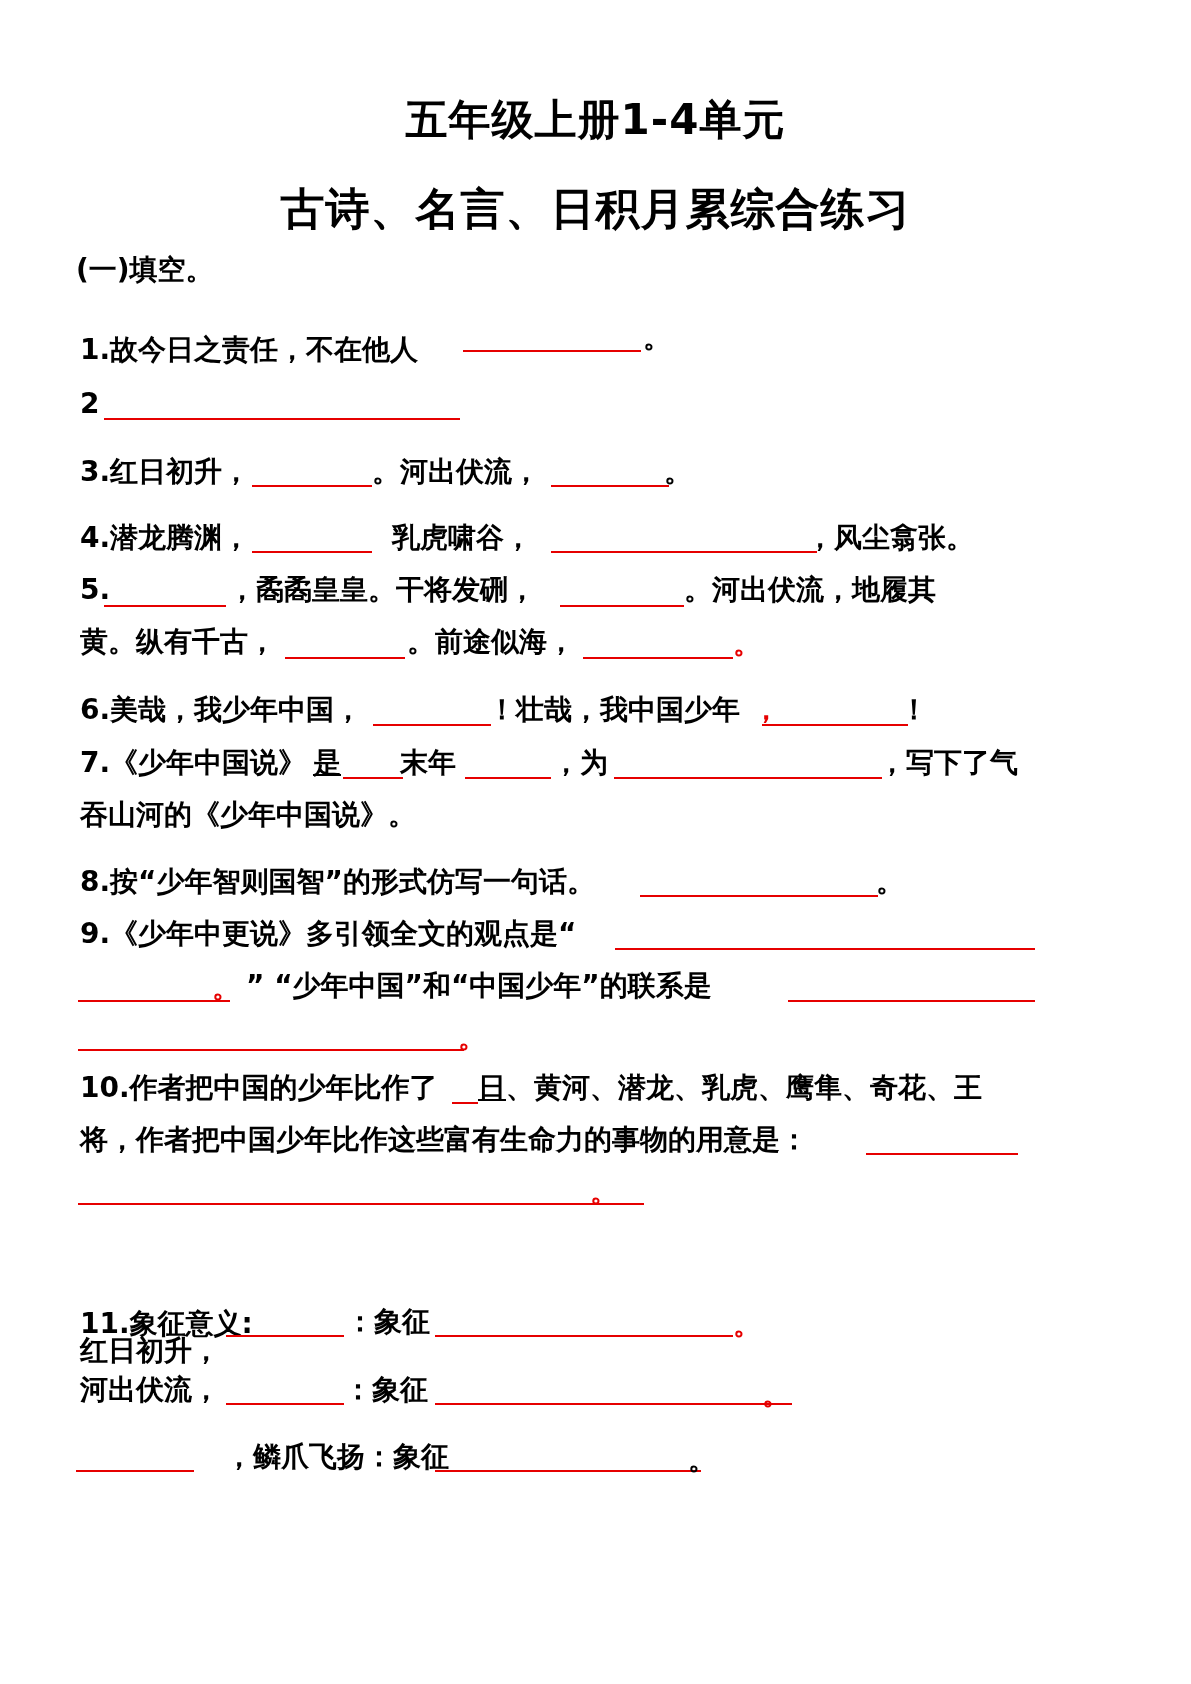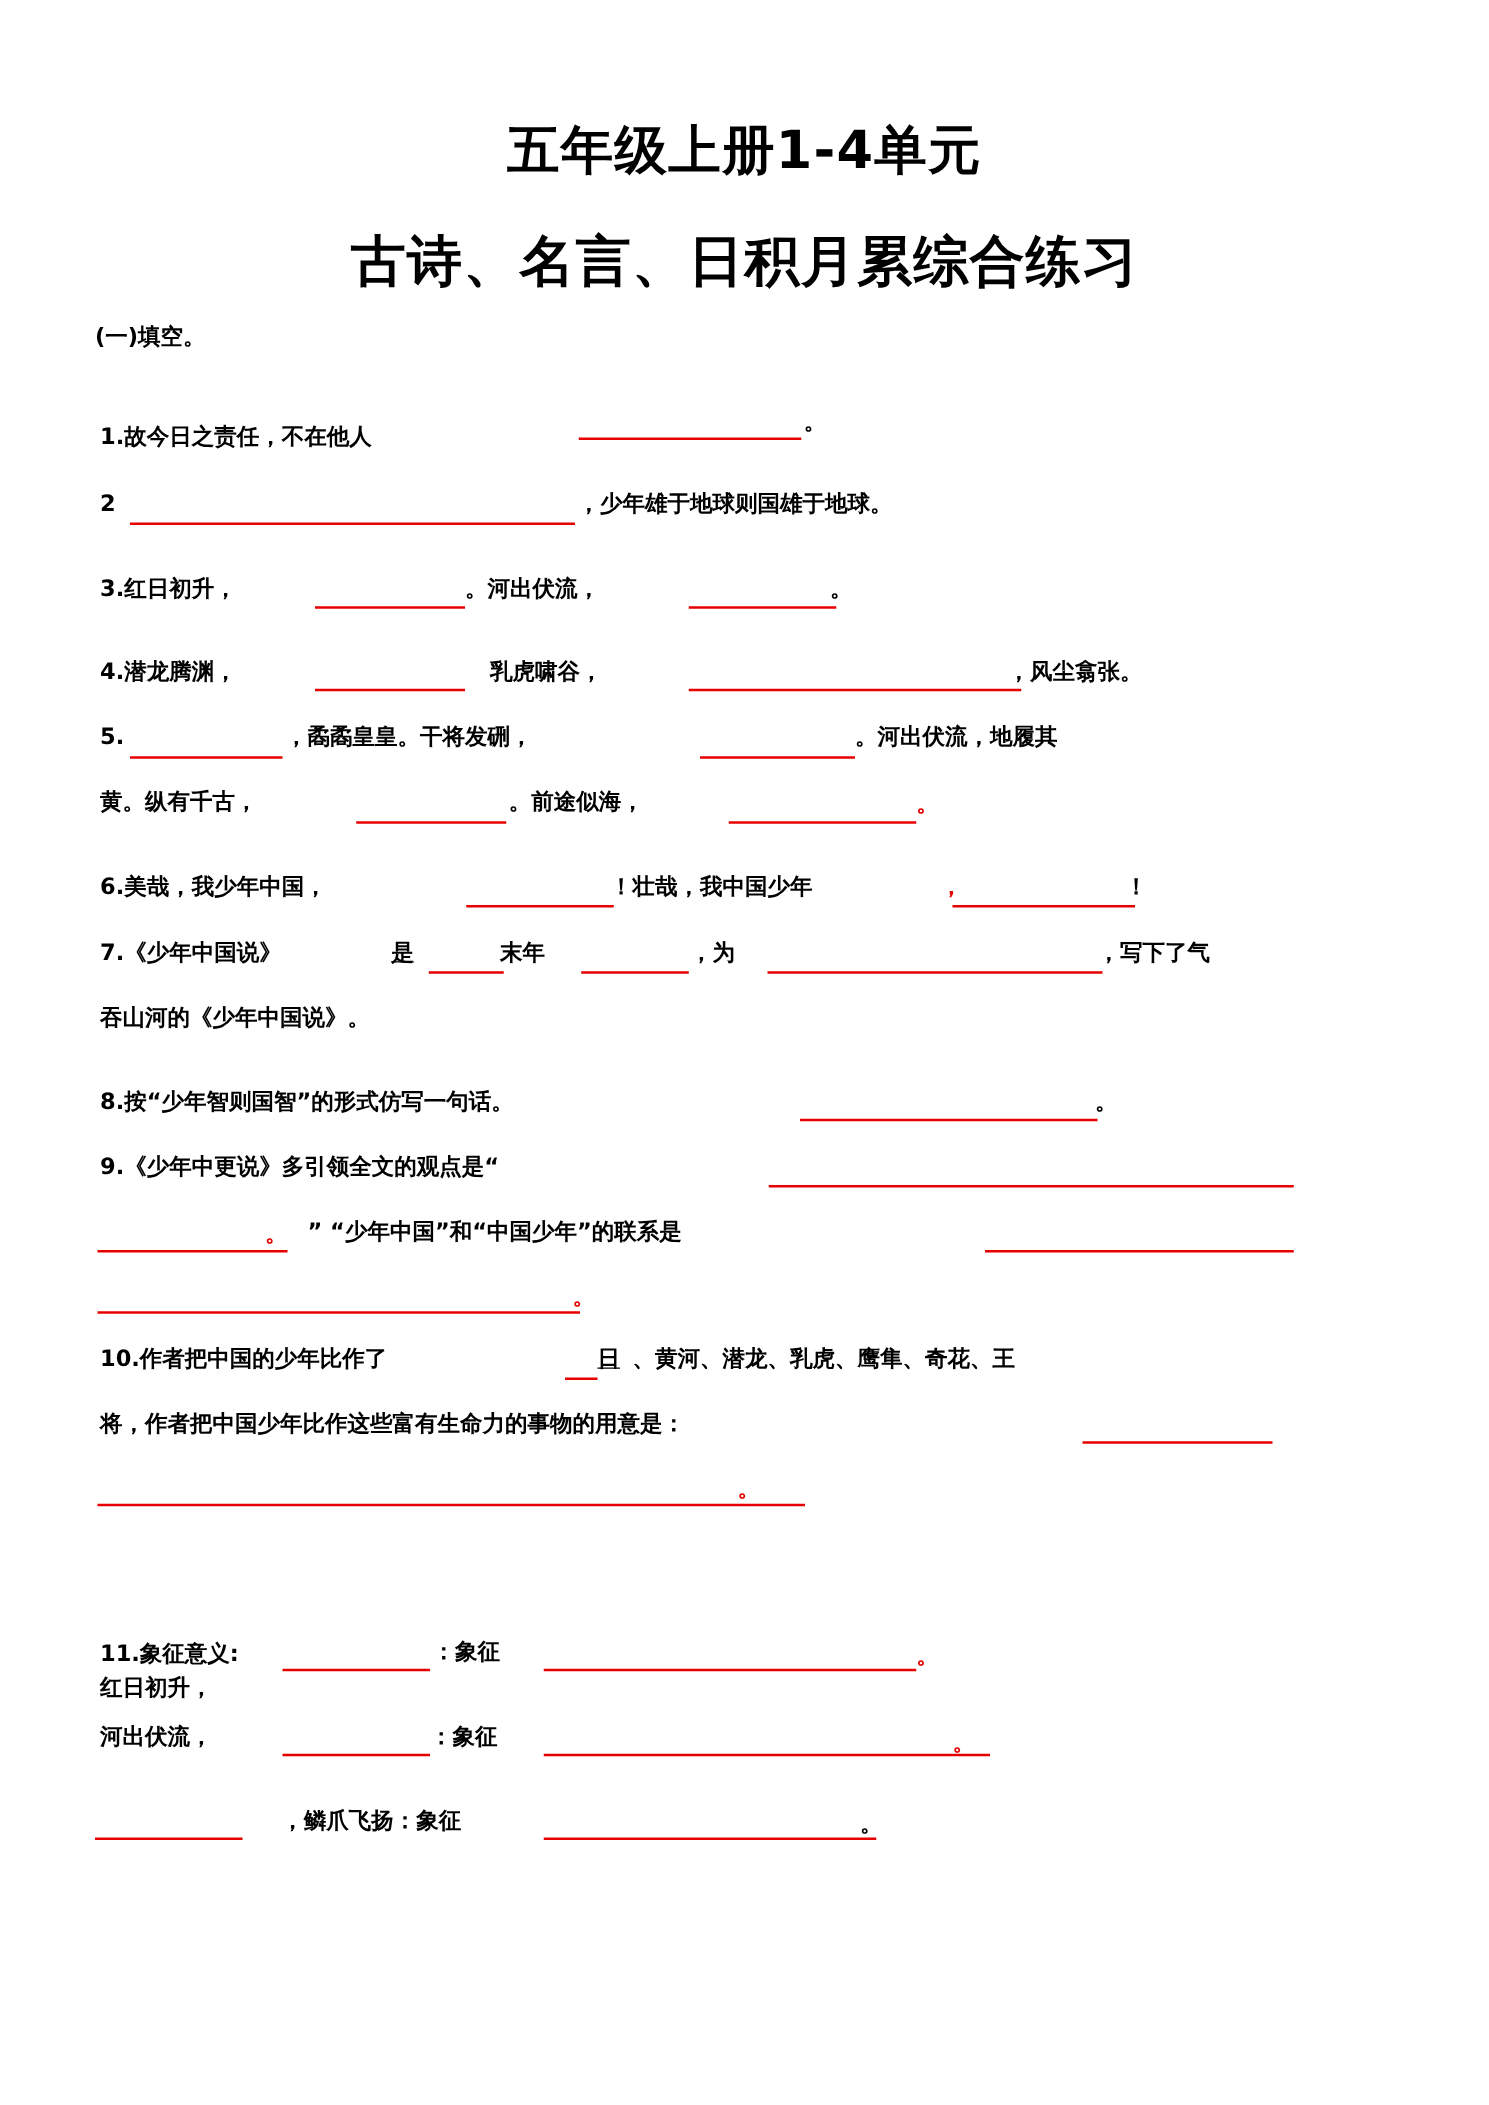--- a/index.html
+++ b/index.html
@@ -3,21 +3,21 @@
 <meta charset="utf-8">
 <style>
   html, body { margin: 0; padding: 0; background: #ffffff; }
   body { width: 1191px; height: 1684px; position: relative; overflow: hidden;
          font-family: "DejaVu Sans", "Liberation Sans", sans-serif; color: #000; }
   .page { position: absolute; left: 0; top: 0; width: 1191px; height: 1684px; background: #fff; }
   .title { position: absolute; left: 0; width: 1191px; text-align: center; font-weight: bold; letter-spacing: 1px; }
   .title1 { top: 92px; font-size: 42px; }
   .title2 { top: 180px; font-size: 44px; }
   .line { position: absolute; left: 80px; height: 40px; white-space: nowrap;
-          font-size: 18px; font-weight: bold; line-height: 40px; }
+          font-size: 28px; font-weight: bold; line-height: 40px; }
   .seg { display: inline-block; vertical-align: baseline; }
   .blank { position: absolute; height: 0; border-bottom: 2px solid #e60000; }
   .red { color: #e60000; }
 </style>
 </head>
 <body>
 
 <div class="page">
 
   <div class="title title1">五年级上册1-4单元</div>
@@ -26,21 +26,20 @@
   <div class="line" style="top:250px; left:76px;">(一)填空。</div>
 
   <div class="line" style="top:318px;margin-top:12px;">
     <span class="seg">1.故今日之责任，不在他人</span>
   </div>
   <div class="blank" style="left:463px; top:350px; width:178px;"></div>
   <div class="line" style="top:318px; left:643px;">。</div>
 
   <div class="line" style="top:384px;">2</div>
   <div class="blank" style="left:104px; top:418px; width:356px;"></div>
-  <div class="line" style="top:384px; left:462px;">，少年雄于地球则国雄于地球。</div>
 
   <div class="line" style="top:452px;">3.红日初升，</div>
   <div class="blank" style="left:252px; top:485px; width:120px;"></div>
   <div class="line" style="top:452px; left:372px;">。河出伏流，</div>
   <div class="blank" style="left:551px; top:485px; width:118px;"></div>
   <div class="line" style="top:452px; left:664px;">。</div>
 
   <div class="line" style="top:518px;">4.潜龙腾渊，</div>
   <div class="blank" style="left:252px; top:551px; width:120px;"></div>
   <div class="line" style="top:518px; left:392px;">乳虎啸谷，</div>

